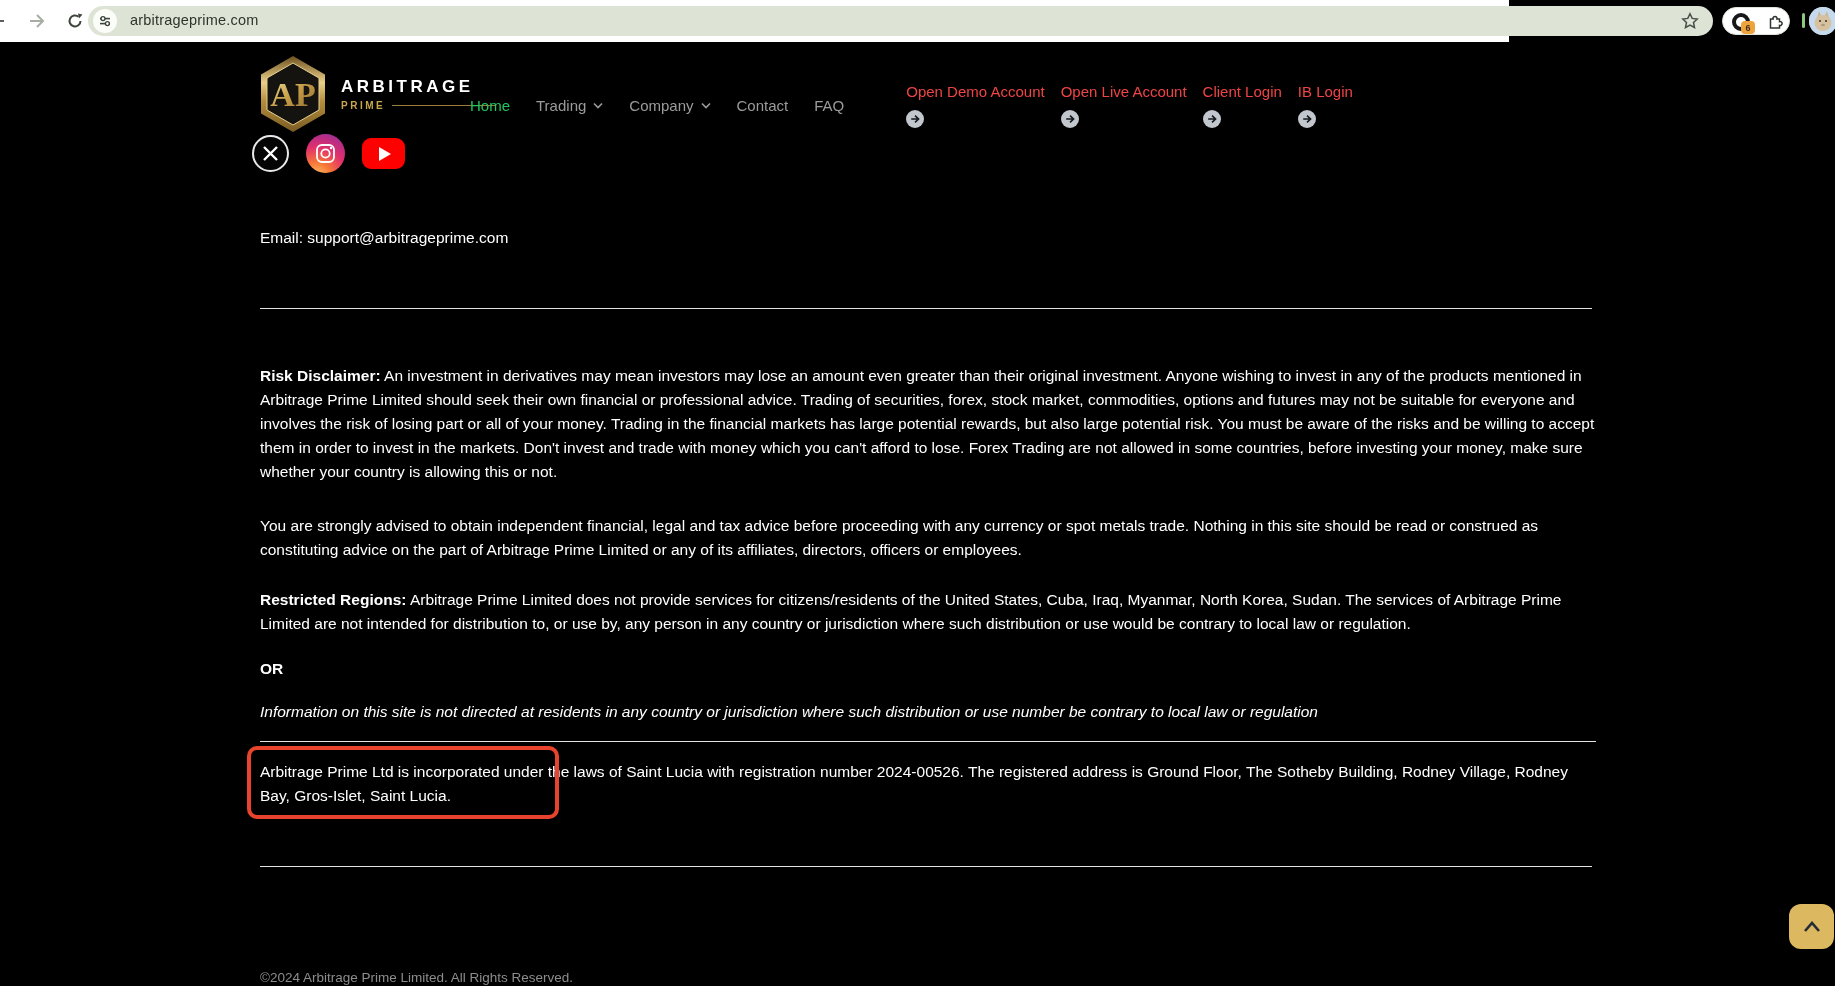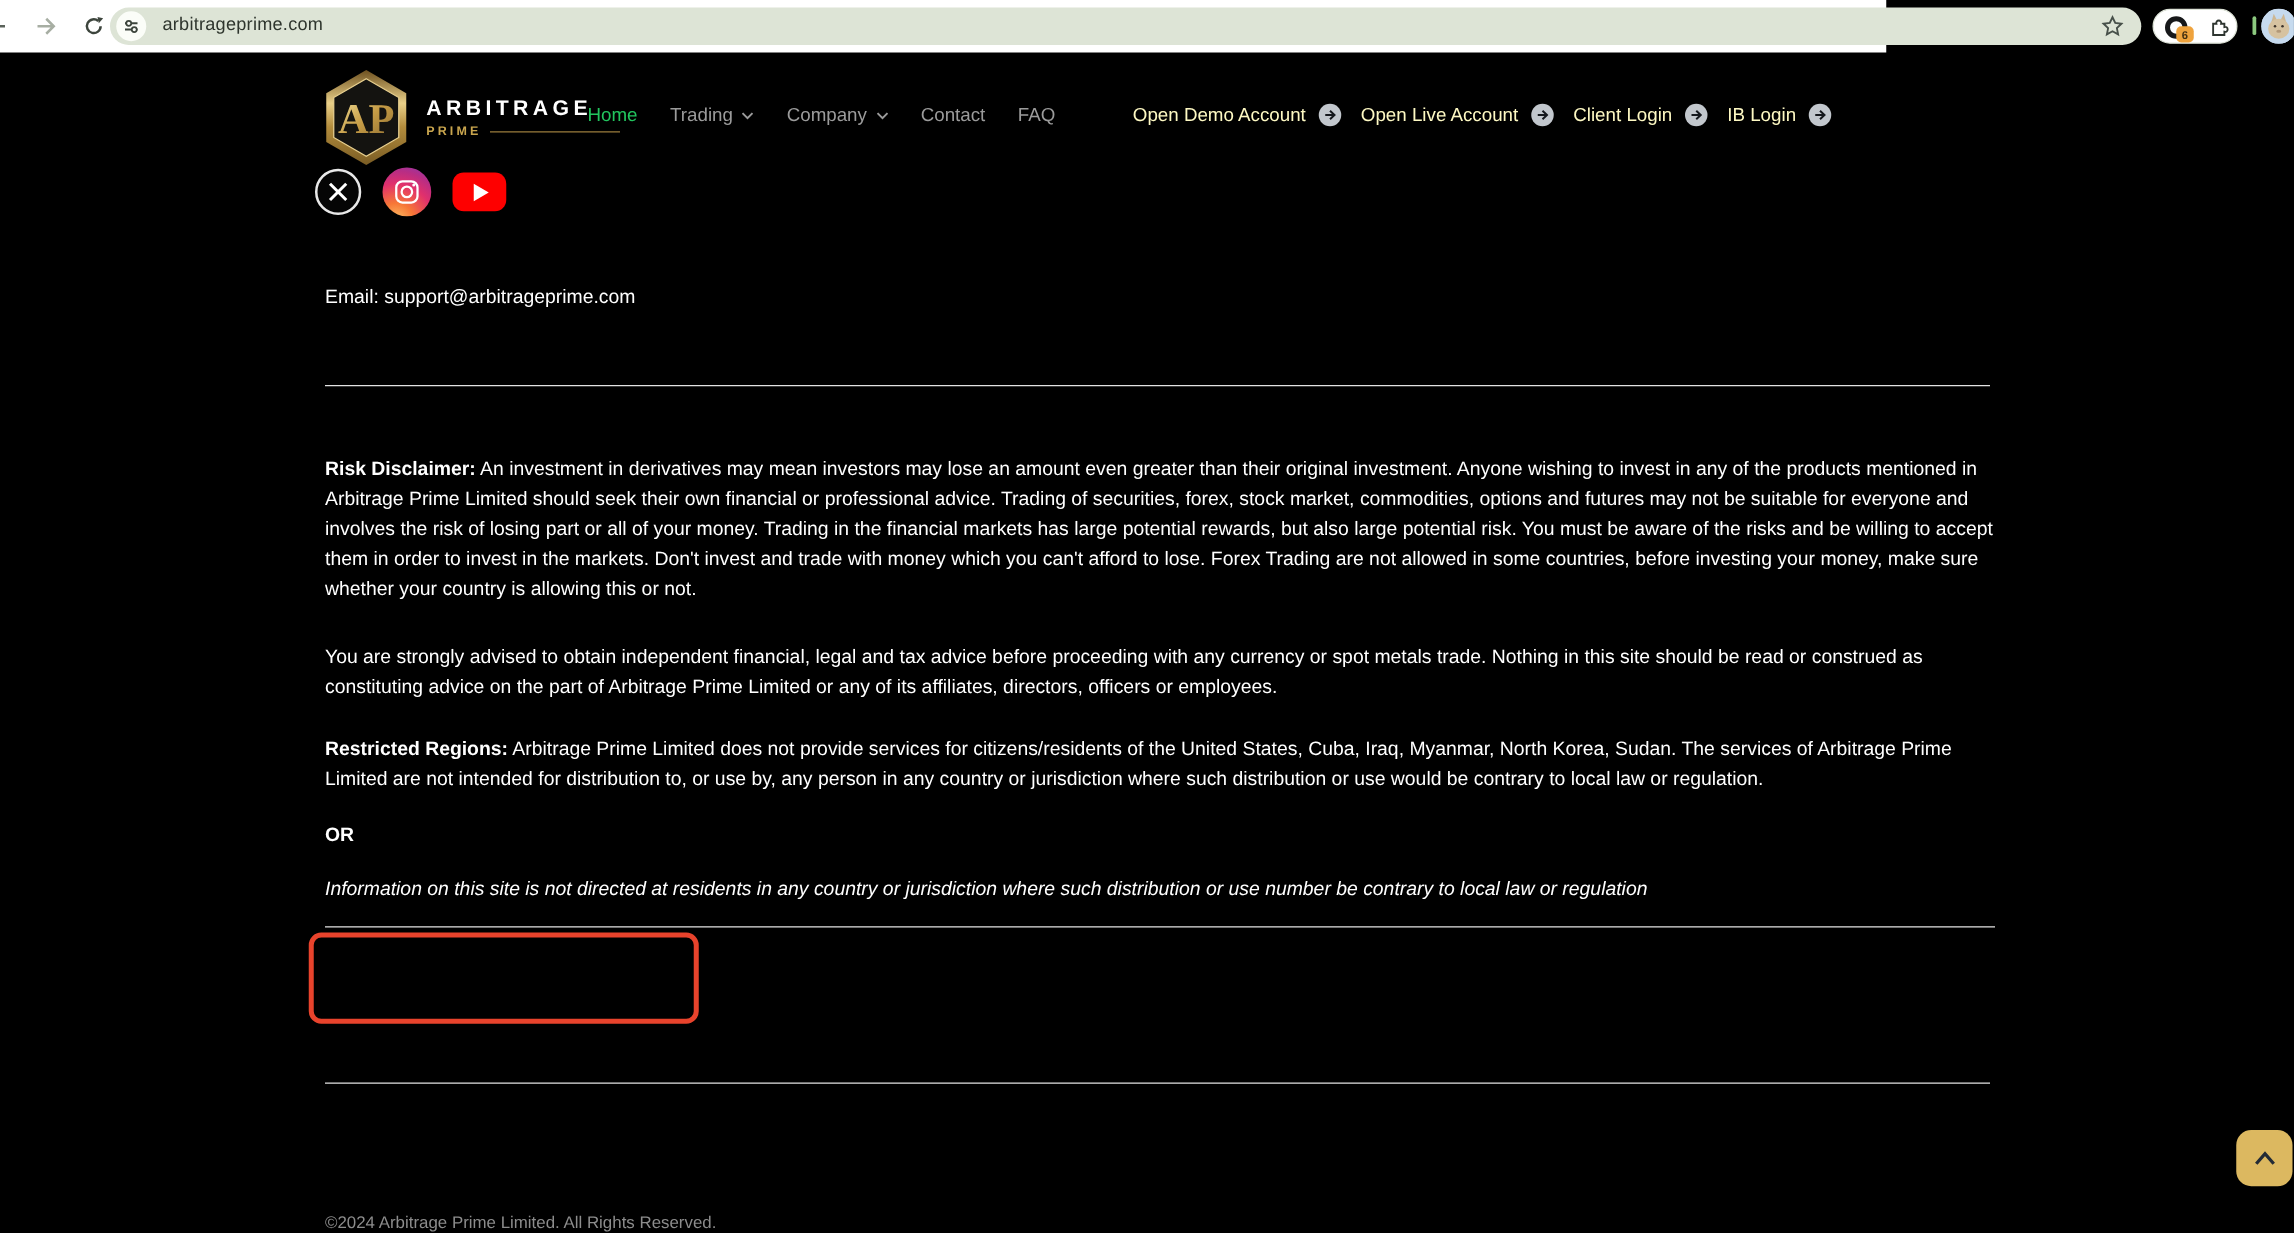--- a/index.html
+++ b/index.html
@@ -54,22 +54,22 @@
   .logo-line { width:104px; height:1px; background:#9b7c3c; margin-left:7px; }
 
   .topnav { position:absolute; left:470px; top:41px; display:flex; align-items:center; }
   .nav-link {
     color:#9b9b9b; font-size:15px; margin-right:26px; cursor:pointer;
     display:inline-flex; align-items:center; gap:7px; text-decoration:none;
   }
   .nav-link.active { color:#22c55e; }
   .actions { display:flex; align-items:center; margin-left:36px; }
   .action-link {
-    color:#fef9c3; font-size:15px; display:inline-flex; align-items:center; gap:10px;
-    margin-right:16px; cursor:pointer; text-decoration:none;
+    color:#ef4444; font-size:15px; display:inline-flex; align-items:flex-start; gap:10px;
+    margin-right:16px; cursor:pointer; text-decoration:none;flex-direction:column;
   }
   .circle-arrow {
     width:18px; height:18px; border-radius:50%; background:#c2c7cd;
     display:inline-flex; align-items:center; justify-content:center; flex:0 0 auto;
   }
 
   .social { position:absolute; left:252px; top:92px; display:flex; align-items:center; gap:17px; }
   .soc-x {
     width:37px; height:37px; border-radius:50%; background:#050505; border:2px solid #e8e8e8;
     display:flex; align-items:center; justify-content:center;
@@ -297,20 +297,21 @@
     <p class="p-advice">You are strongly advised to obtain independent financial, legal and tax advice before proceeding with any currency or spot metals trade. Nothing in this site should be read or construed as constituting advice on the part of Arbitrage Prime Limited or any of its affiliates, directors, officers or employees.</p>
 
     <p class="p-restricted"><span class="bold">Restricted Regions:</span> <span>Arbitrage Prime Limited does not provide services for citizens/residents of the United States, Cuba, Iraq, Myanmar, North Korea, Sudan. The services of Arbitrage Prime Limited are not intended for distribution to, or use by, any person in any country or jurisdiction where such distribution or use would be contrary to local law or regulation.</span></p>
 
     <p class="p-or">OR</p>
 
     <p class="p-note">Information on this site is not directed at residents in any country or jurisdiction where such distribution or use number be contrary to local law or regulation</p>
 
     <div class="hr-flow"></div>
 
+    <p>Arbitrage Prime Ltd is incorporated under the laws of Saint Lucia with registration number 2024-00526. The registered address is Ground Floor, The Sotheby Building, Rodney Village, Rodney Bay, Gros-Islet, Saint Lucia.</p>
   </div>
 
   <div class="red-annotation"></div>
 
   <div class="hr" id="hr3"></div>
 
   <div class="copyright">©2024 Arbitrage Prime Limited. All Rights Reserved.</div>
 
   <button class="scroll-top">
     <svg width="22" height="13" viewBox="0 0 22 13">

